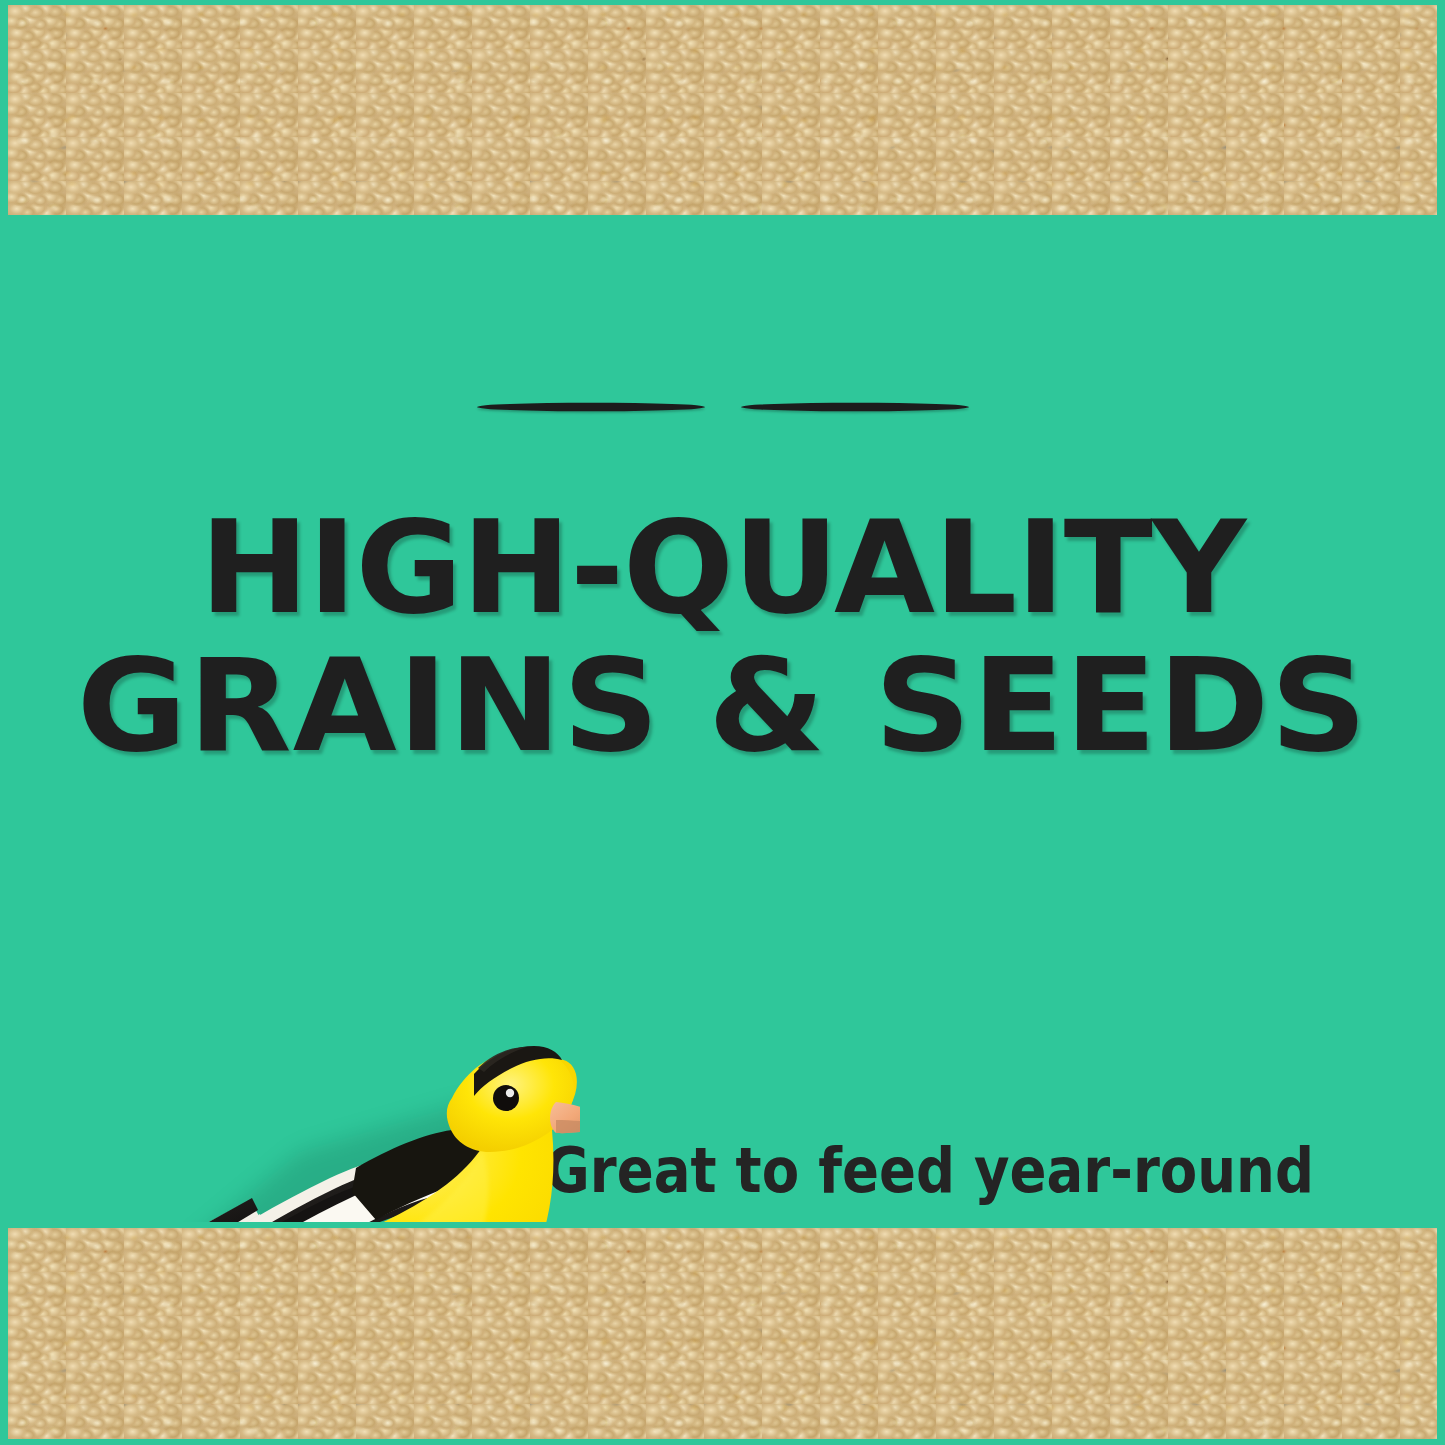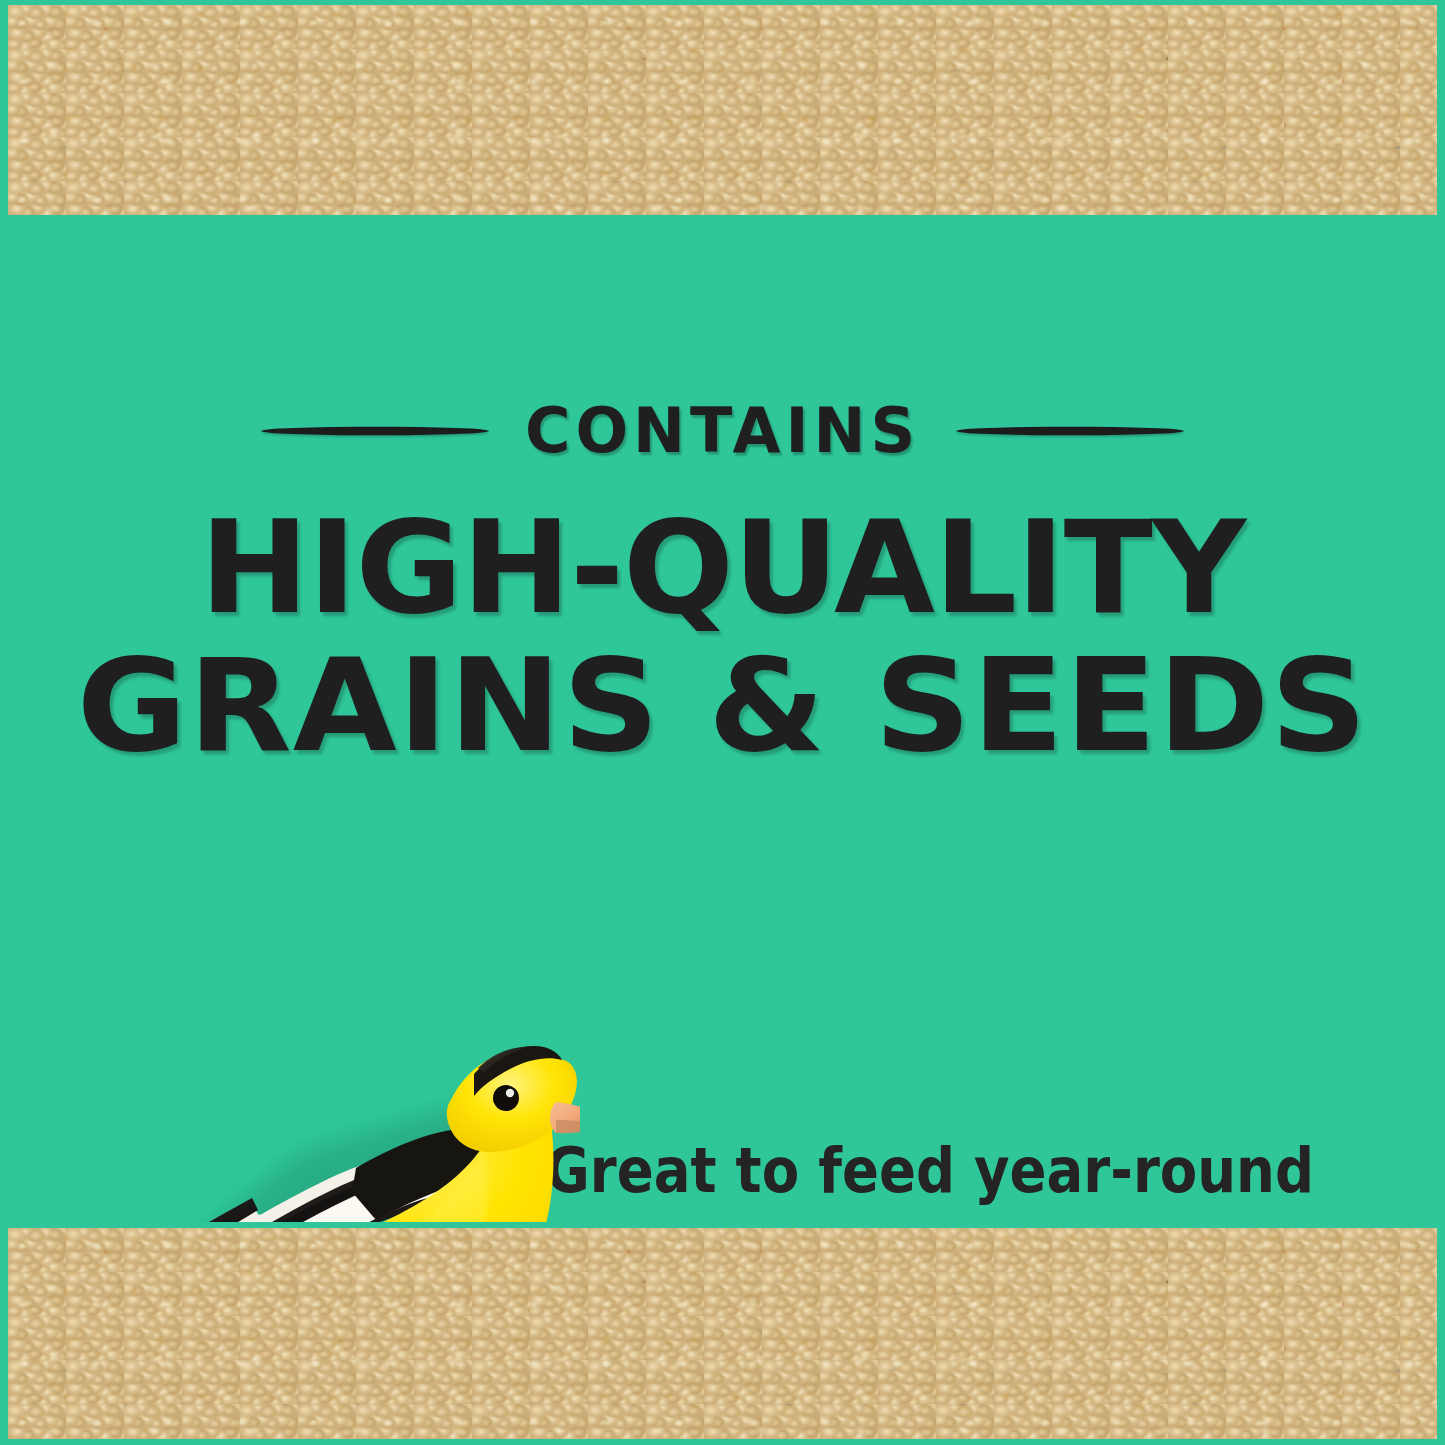--- a/index.html
+++ b/index.html
@@ -190,21 +190,20 @@
 <div id="page">
 
   <div class="seed-band" id="seed-band-top">
     <div class="seed-surface"></div>
   </div>
 
   <div id="main-panel">
 
     <div id="contains-row">
       <span class="dash"></span>
-      <span id="contains-label">CONTAINS</span>
       <span class="dash"></span>
     </div>
 
     <div class="headline-line" id="headline-line-1">HIGH-QUALITY</div>
     <div class="headline-line" id="headline-line-2">GRAINS &amp; SEEDS</div>
 
     <div id="subtitle">Great to feed year-round</div>
 
     <div id="bird-figure">
       <svg viewBox="0 0 580 420" xmlns="http://www.w3.org/2000/svg">

